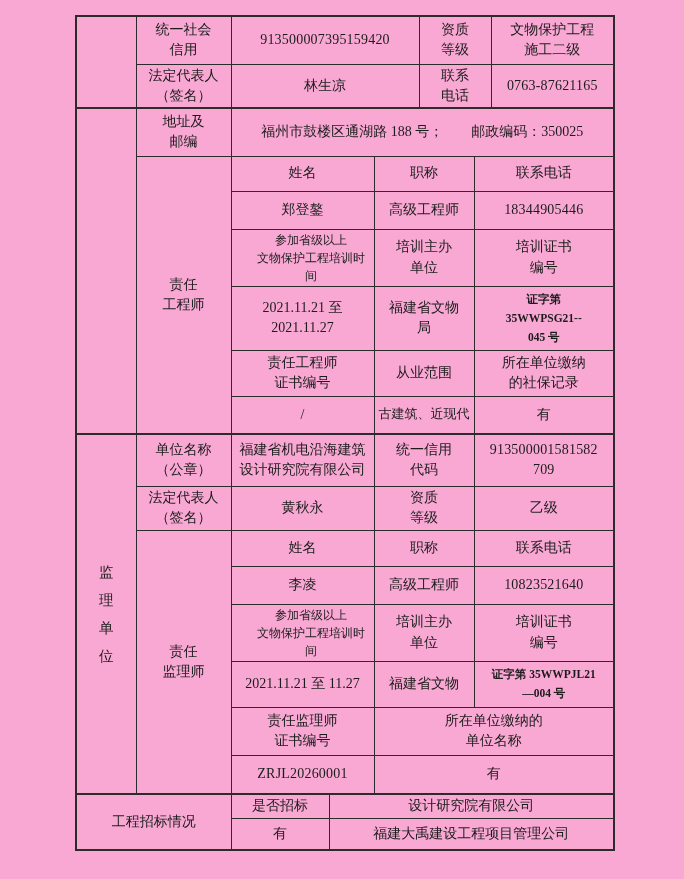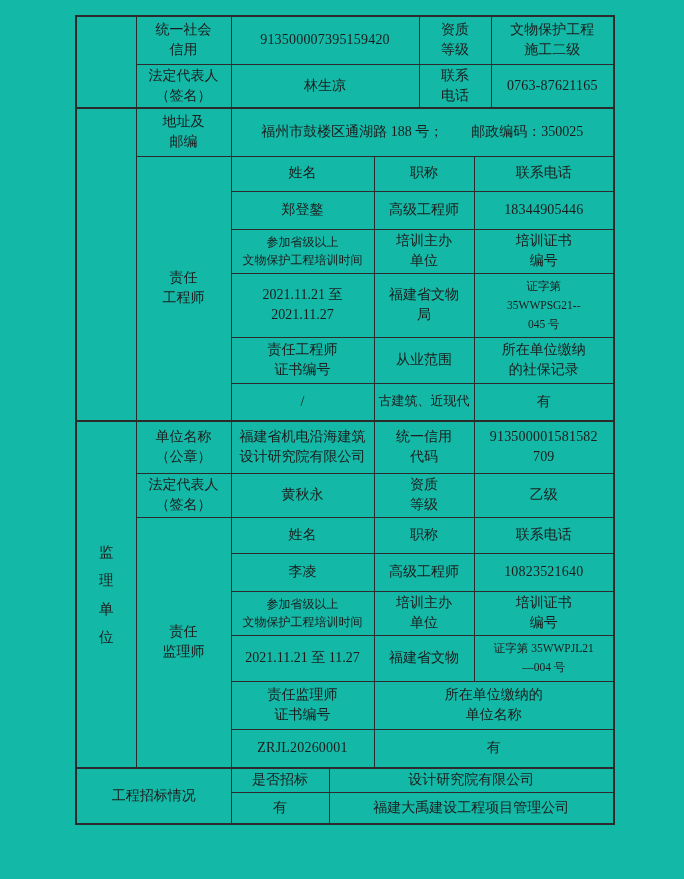--- a/index.html
+++ b/index.html
@@ -1,34 +1,34 @@
 <!DOCTYPE html>
 <html><head>
 <meta charset="utf-8">
 <style>
   html,body { margin:0; padding:0; background:#e9e9e9; }
   .page {
-    width:684px; height:879px; position:relative; background:#14b8a6;
+    width:684px; height:879px; position:relative; background:#f9a8d4;
     font-family:"Liberation Serif","DejaVu Serif",serif;
     color:#1c1c1c; margin:0 auto; overflow:hidden;
   }
   table.reg {
     position:absolute; left:75px; top:15px; width:538px;
     border-collapse:collapse; table-layout:fixed;
     border:2px solid #2b2b2b;
   }
   td {
     border:1px solid #2b2b2b;
     text-align:center; vertical-align:middle;
     padding:1px 3px; font-size:14px; line-height:1.45;
     white-space:pre-line; overflow:hidden;
   }
   td.bt { border-top-width:2px; }
-  td.sm { font-size:12px; line-height:1.5; }
-  td.xs { font-size:11.5px; line-height:1.65; }
+  td.sm { font-size:12px; line-height:1.5;padding-left:20px; }
+  td.xs { font-size:11.5px; line-height:1.65;font-weight:bold; }
   td.md { font-size:13px; }
   td.vlabel { line-height:1.95; font-size:14.5px; }
   td.num { letter-spacing:0.2px;margin-left:36px; }
 </style>
 </head>
 <body>
 
 <div class="page">
   <table class="reg">
     <colgroup>

